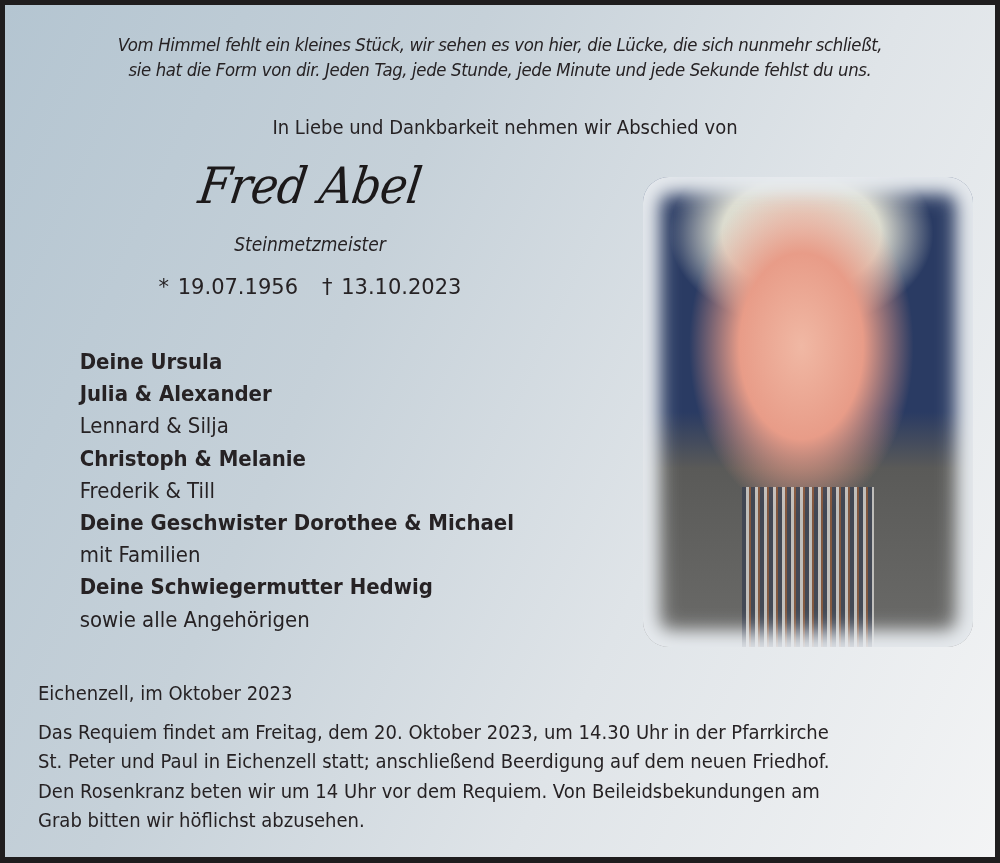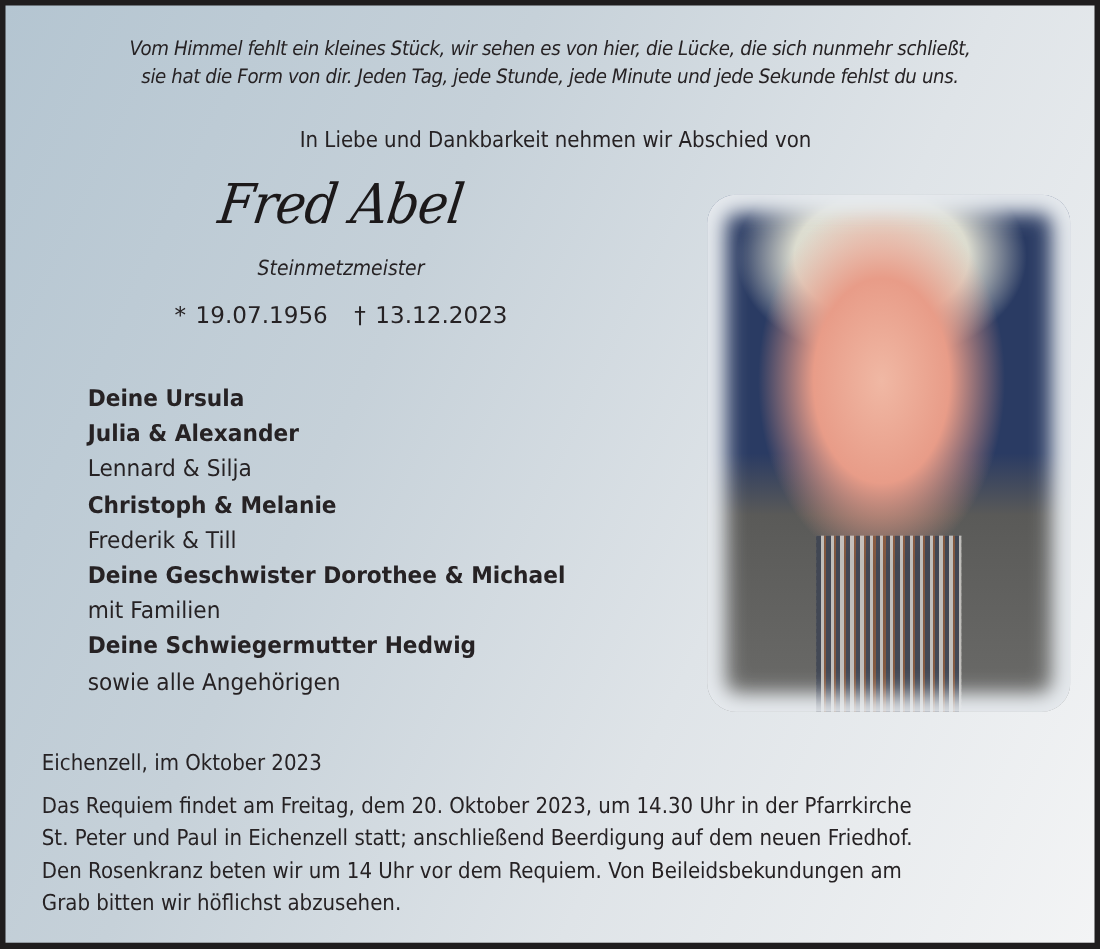--- a/index.html
+++ b/index.html
@@ -62,21 +62,21 @@
   <div class="t motto">
     <div>Vom Himmel fehlt ein kleines Stück, wir sehen es von hier, die Lücke, die sich nunmehr schließt,</div>
     <div>sie hat die Form von dir. Jeden Tag, jede Stunde, jede Minute und jede Sekunde fehlst du uns.</div>
   </div>
 
   <div class="t intro">In Liebe und Dankbarkeit nehmen wir Abschied von</div>
 
   <div class="t name">Fred Abel</div>
   <div class="t profession">Steinmetzmeister</div>
   <div class="t dates">
-    <span>* 19.07.1956</span><span>† 13.12.2023</span>
+    <span>* 19.07.1956</span><span>† 13.10.2023</span>
   </div>
 
   <div class="t mourners">
     <div class="b">Deine Ursula</div>
     <div class="b">Julia &amp; Alexander</div>
     <div>Lennard &amp; Silja</div>
     <div class="b">Christoph &amp; Melanie</div>
     <div>Frederik &amp; Till</div>
     <div class="b">Deine Geschwister Dorothee &amp; Michael</div>
     <div>mit Familien</div>

